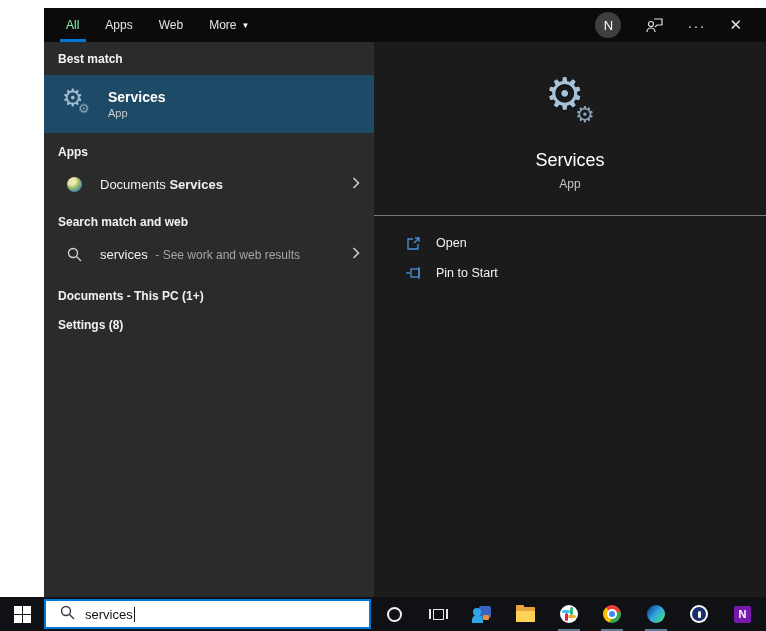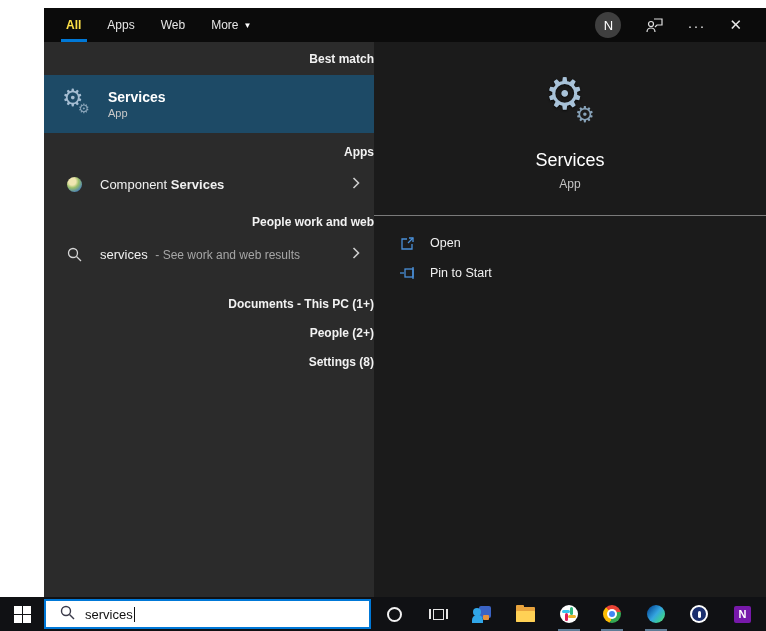--- a/index.html
+++ b/index.html
@@ -7,69 +7,69 @@
               font-family:"Liberation Sans", sans-serif; }
 
   
   .search-window { position:absolute; left:44px; top:8px; width:722px; height:589px; }
 
   .topbar { position:absolute; left:0; top:0; width:100%; height:34px; background:#0b0b0b;
             display:flex; align-items:center; }
   .tabs { display:flex; align-items:center; height:100%; margin-left:22px; gap:26px; }
   .tab { position:relative; height:100%; display:flex; align-items:center; color:#e6e6e6;
          font-size:12px; cursor:default; }
-  .tab.active { color:#fde047; font-weight:bold; }
+  .tab.active { color:#86efac; font-weight:normal; }
   .tab.active::after { content:""; position:absolute; left:50%; transform:translateX(-50%);
          bottom:0; width:26px; height:3px; background:#0078d7; }
   .caret { font-size:8px; margin-left:5px; color:#ffffff; }
   .topbar-right { margin-left:auto; display:flex; align-items:center; gap:24px; margin-right:24px; }
   .avatar { width:26px; height:26px; border-radius:50%; background:#3f3f3f; color:#fff;
             font-size:13px; display:flex; align-items:center; justify-content:center; }
   .tb-ico { color:#e0e0e0; display:flex; align-items:center; }
   .ellipsis { color:#e0e0e0; font-size:15px; letter-spacing:1px; }
   .close-x { color:#e8e8e8; font-size:15px; }
 
   
   .left-panel { position:absolute; left:0; top:34px; width:330px; height:555px;
                 background:#2b2b2b; color:#fff; }
-  .sec-header { font-size:12px; font-weight:bold; color:#f2f2f2; padding-left:14px;text-align:right; }
+  .sec-header { font-size:12px; font-weight:bold; color:#f2f2f2; padding-left:14px; }
   .h-bestmatch { padding-top:10px; }
   .best-row { margin-top:9px; height:58px; background:#1d4a66; display:flex; align-items:center; }
   .bm-icon { width:40px; margin-left:16px; position:relative; height:40px; }
   .gear-b { position:absolute; left:2px; top:2px; font-size:24px; color:#a5bdd2; line-height:1; }
   .gear-s { position:absolute; left:18px; top:18px; font-size:13px; color:#8aa5ba; line-height:1; }
   .bm-text { margin-left:8px; display:flex; flex-direction:column; gap:2px; }
   .bm-title { font-size:14px; font-weight:bold; color:#ffffff; }
   .bm-sub { font-size:11px; color:#c9c9c9; }
   .h-apps { margin-top:12px; }
   .result-row { margin-top:8px; height:34px; display:flex; align-items:center; position:relative; }
   .res-icon { width:20px; margin-left:20px; display:flex; justify-content:center; }
   .globe { width:15px; height:15px; border-radius:50%;
            background:radial-gradient(circle at 35% 30%, #f0e6b0 0 25%, #9bbf6a 45%, #4f86b0 75%, #35608a); }
   .res-text { margin-left:16px; font-size:13px; color:#f0f0f0; }
   .res-bold { font-weight:bold; }
   .res-dim { color:#a6a6a6; font-size:12px; margin-left:4px; }
   .chevron { position:absolute; right:14px; top:50%; transform:translateY(-50%); }
   .h-search { margin-top:14px; }
-  .h-docs { margin-top:26px; }
+  .h-docs { margin-top:18px; }
   .h-people { margin-top:15px; }
   .h-settings { margin-top:15px; }
 
   
   .right-panel { position:absolute; left:330px; top:34px; width:392px; height:555px;
                  background:#1b1b1b; color:#fff; }
   .rp-icon { margin:34px auto 0; width:58px; height:52px; position:relative; }
   .rp-gear-b { position:absolute; left:4px; top:-4px; font-size:44px; color:#a8c2d8; line-height:1;
                text-shadow:0 1px 2px #0a0a0a; }
   .rp-gear-s { position:absolute; left:34px; top:28px; font-size:22px; color:#87a2b8; line-height:1; }
   .rp-title { text-align:center; margin-top:22px; font-size:18px; color:#ffffff; }
   .rp-sub { text-align:center; margin-top:6px; font-size:12px; color:#c4c4c4; }
   .rp-divider { margin-top:24px; height:1px; background:#7a7a7a; }
   .rp-actions { margin-top:12px; }
-  .action-row { height:30px; display:flex; align-items:center; padding-left:24px; position:relative; }
+  .action-row { height:30px; display:flex; align-items:center; padding-left:30px; position:relative; }
   .action-ico { width:18px; display:flex; justify-content:center; }
   .action-label { margin-left:14px; font-size:12.5px; color:#f2f2f2; }
   .annotation { position:absolute; left:3px; top:-4px; width:203px; height:26px;
                 border:3px solid #e60000; pointer-events:none; }
 
   
   .taskbar { position:absolute; left:0; top:597px; width:766px; height:34px; background:#101114;
              display:flex; align-items:center; }
   .start-btn { width:44px; height:34px; display:flex; align-items:center; justify-content:center; }
   .win-logo { display:grid; grid-template-columns:8px 8px; grid-template-rows:8px 8px; gap:1px; }
@@ -164,52 +164,51 @@
       </div>
     </div>
 
     <div class="sec-header h-apps">Apps</div>
 
     <div class="result-row">
       <div class="res-icon">
           <span class="globe"></span>
         </div>
       <div class="res-text">
-        <span>Component</span>
+        <span>Documents</span>
         <span class="res-bold">Services</span>
       </div>
       <span class="chevron">
         <svg width="8" height="12" viewBox="0 0 8 12" fill="none" stroke="#cdcdcd" stroke-width="1.6">
             <path d="M1.5 1l5 5-5 5"></path>
           </svg>
       </span>
     </div>
 
-    <div class="sec-header h-search">People work and web</div>
+    <div class="sec-header h-search">Search match and web</div>
 
     <div class="result-row">
       <div class="res-icon">
         <svg width="15" height="15" viewBox="0 0 15 15" fill="none" stroke="#d6d6d6" stroke-width="1.3">
           <circle cx="6" cy="6" r="4.5"></circle>
             <path d="M9.5 9.5L14 14"></path>
         </svg>
       </div>
       <div class="res-text">
         <span>services</span>
         <span class="res-dim">- See work and web results</span>
       </div>
       <span class="chevron">
         <svg width="8" height="12" viewBox="0 0 8 12" fill="none" stroke="#cdcdcd" stroke-width="1.6">
             <path d="M1.5 1l5 5-5 5"></path>
           </svg>
       </span>
     </div>
 
     <div class="sec-header h-docs">Documents - This PC (1+)</div>
-    <div class="sec-header h-people">People (2+)</div>
     <div class="sec-header h-settings">Settings (8)</div>
   </div>
 
   <div class="right-panel">
     <div class="rp-icon">
       <span class="rp-gear-b">⚙</span>
         <span class="rp-gear-s">⚙</span>
     </div>
     <div class="rp-title">Services</div>
     <div class="rp-sub">App</div>

